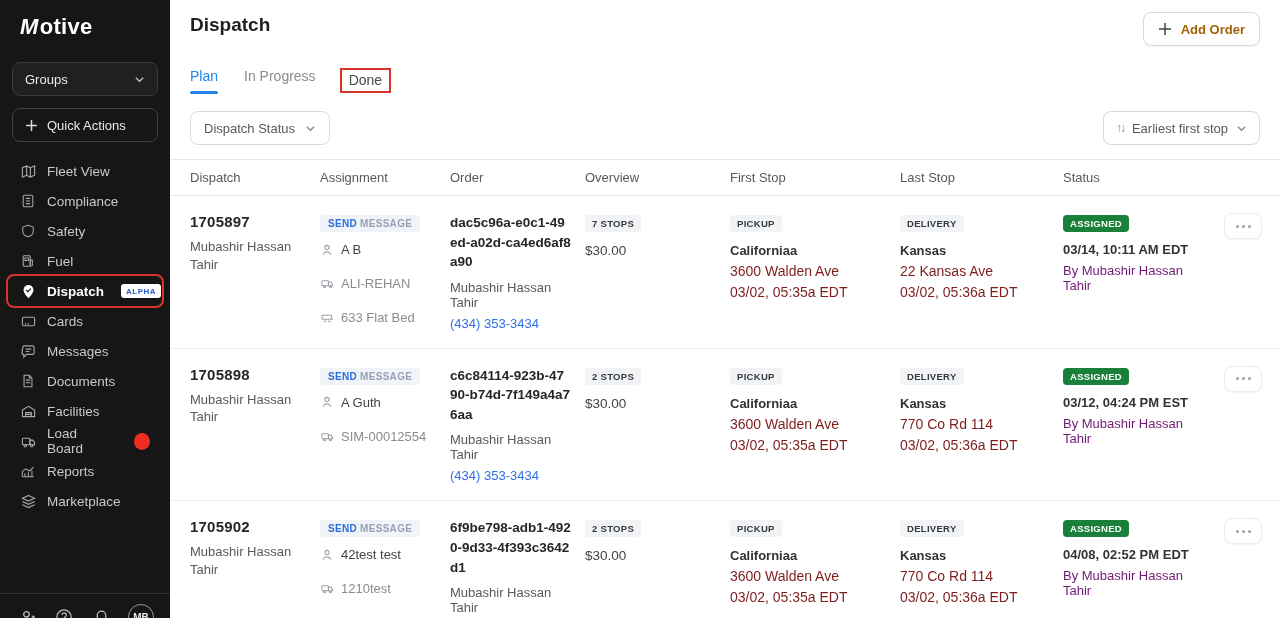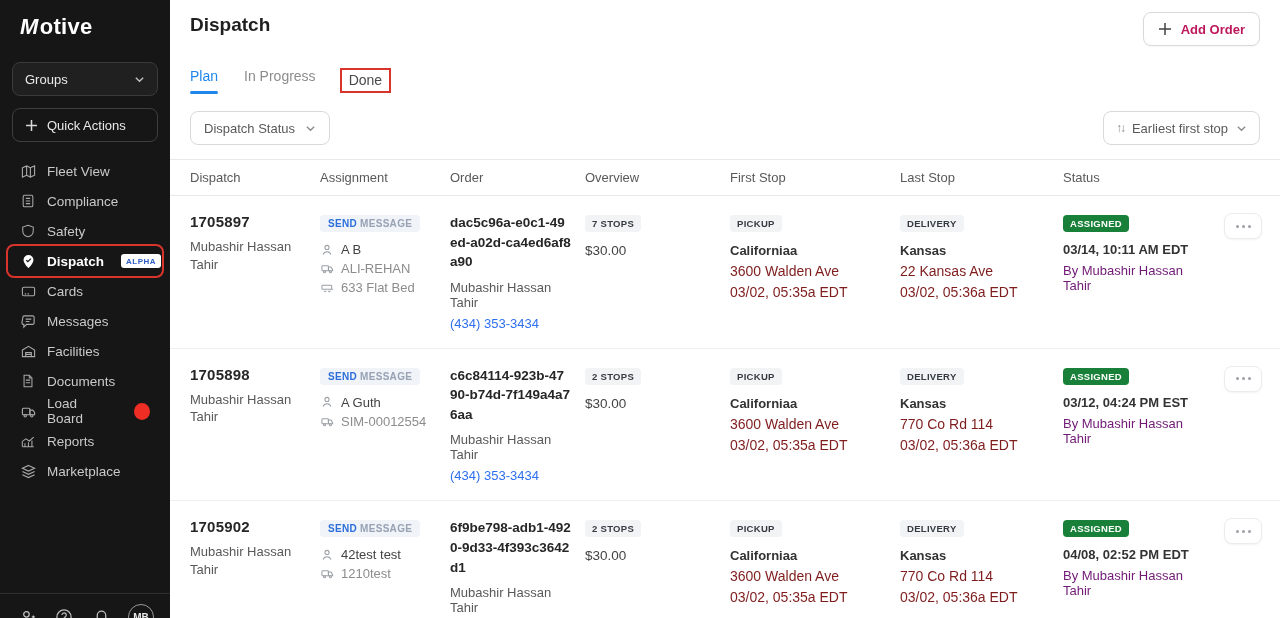--- a/index.html
+++ b/index.html
@@ -24,21 +24,21 @@
   .red-dot { width:17px; height:17px; border-radius:50%; background:#ee2e24; margin-left:10px; }
   .side-footer { position:absolute; left:0; right:0; bottom:-12px; border-top:1px solid #2e2e2e; padding:10px 16px 0 16px; display:flex; align-items:center; justify-content:space-between; }
   .sf-icon { color:#bdbdbd; width:22px; height:22px; display:flex; align-items:center; justify-content:center; cursor:pointer; }
   .avatar { width:26px; height:26px; border-radius:50%; border:1.5px solid #9a9a9a; color:#e8e8e8; font-size:10px; font-weight:700; display:flex; align-items:center; justify-content:center; }
 
   
   .main { flex:1; position:relative; background:#fff; }
   .page-header { display:flex; align-items:flex-start; justify-content:space-between; padding:12px 20px 0 20px; }
   .page-title { font-size:19px; font-weight:700; color:#1f1f1f; padding-top:2px; }
   .add-order-btn { display:flex; align-items:center; gap:9px; border:1px solid #d9d9d9; background:#fff; border-radius:8px; height:34px; padding:0 14px; cursor:pointer; box-shadow:0 1px 2px rgba(0,0,0,.04); }
-  .add-order-btn span { font-size:13px; font-weight:700; color:#be185d; }
+  .add-order-btn span { font-size:13px; font-weight:700; color:#a16207; }
 
   .tabs { display:flex; align-items:center; gap:26px; padding:22px 20px 0 20px; }
   .tab { font-size:14px; color:#8c8c8c; padding-bottom:10px; cursor:pointer; position:relative; }
   .tab.active { color:#2186eb; }
   .tab.active::after { content:""; position:absolute; left:0; right:0; bottom:0; height:3px; background:#2186eb; border-radius:2px; }
   .tab.done-tab { color:#4a4a4a; }
   .tab.annotated { outline:2px solid #d8342c; outline-offset:0; padding:2px 7px 3px 7px; margin-top:-2px; }
 
   .filter-row { display:flex; align-items:center; justify-content:space-between; padding:17px 20px 14px 20px; }
   .select-btn { display:flex; align-items:center; gap:10px; border:1px solid #d9d9d9; background:#fff; border-radius:8px; height:34px; padding:0 13px; cursor:pointer; }
@@ -56,21 +56,21 @@
 
   .pill { display:inline-block; background:#f1f3f5; color:#343a40; font-size:9.5px; font-weight:700; letter-spacing:.3px; padding:3px 7px; border-radius:4px; }
   .pill.green { background:#188038; color:#fff; }
   .sendmsg { display:inline-block; background:#f0f3f7; border-radius:4px; padding:3px 8px; font-size:10px; font-weight:700; letter-spacing:.3px; cursor:pointer; }
   .sendmsg .send { color:#2c6fdc; }
   .sendmsg .msg { color:#97a2b5; }
 
   .disp-id { font-size:15px; font-weight:700; color:#262626; letter-spacing:.2px; }
   .disp-by { margin-top:8px; font-size:13px; color:#595959; line-height:1.35; max-width:118px; }
 
-  .assign-line { display:flex; align-items:center; gap:7px; margin-top:4px; font-size:13px; }
+  .assign-line { display:flex; align-items:center; gap:7px; margin-top:19px; font-size:13px; }
   .assign-line.first { margin-top:10px; }
   .assign-line .al-icon { color:#9aa0a6; display:flex; width:14px; flex:0 0 14px; justify-content:center; }
   .assign-line .driver { color:#434343; }
   .assign-line .veh { color:#8c8c8c; }
 
   .order-id { font-size:13.5px; font-weight:700; color:#262626; line-height:1.45; word-break:break-all; max-width:122px; }
   .order-contact { margin-top:8px; font-size:13px; color:#595959; }
   .order-phone { margin-top:6px; font-size:13px; color:#2f6fed; cursor:pointer; display:inline-block; }
 
   .amount { margin-top:11px; font-size:13.5px; color:#434343; font-weight:400; }
@@ -127,20 +127,29 @@
         <span>Compliance</span>
       </div>
       <div class="nav-item">
         <span class="ni-icon">
             <svg width="14" height="14" viewBox="0 0 16 16" fill="none" stroke="currentColor" stroke-width="1.2">
               <path d="M8 1.5l6 2v4.5c0 3.5-2.5 5.8-6 6.5-3.5-.7-6-3-6-6.5V3.5z"></path>
             </svg>
           </span>
         <span>Safety</span>
       </div>
+      <div class="nav-item">
+        <span class="ni-icon">
+            <svg width="14" height="14" viewBox="0 0 16 16" fill="none" stroke="currentColor" stroke-width="1.2">
+              <rect x="2.5" y="2" width="8" height="12" rx="1"></rect>
+              <path d="M4.5 4.5h4v3h-4zM10.5 7h2.5v5.5a1.2 1.2 0 01-2.5 0z"></path>
+            </svg>
+          </span>
+        <span>Fuel</span>
+      </div>
       <div class="nav-item active annotated">
         <span class="ni-icon">
             <svg width="15" height="15" viewBox="0 0 16 16" fill="currentColor">
               <path d="M8 1a5.3 5.3 0 015.3 5.3C13.3 10 8 15 8 15S2.7 10 2.7 6.3A5.3 5.3 0 018 1z"></path>
               <path d="M5.6 6.5l1.7 1.7 3.3-3.3" stroke="#161616" stroke-width="1.4" fill="none"></path>
             </svg>
           </span>
         <span>Dispatch</span>
         <span class="alpha-badge">ALPHA</span>
       </div>
@@ -157,35 +166,35 @@
         <span class="ni-icon">
             <svg width="15" height="15" viewBox="0 0 16 16" fill="none" stroke="currentColor" stroke-width="1.2">
               <path d="M2 3.5A1.5 1.5 0 013.5 2h9A1.5 1.5 0 0114 3.5v6a1.5 1.5 0 01-1.5 1.5H6l-3 3v-3h-.5A1.5 1.5 0 011 9.5z"></path>
               <path d="M5 5.5h6M5 8h4"></path>
             </svg>
           </span>
         <span>Messages</span>
       </div>
       <div class="nav-item">
         <span class="ni-icon">
-            <svg width="15" height="15" viewBox="0 0 16 16" fill="none" stroke="currentColor" stroke-width="1.2">
-              <path d="M1.5 6.5L8 2.5l6.5 4v7h-13z"></path>
-              <path d="M5 13.5V9h6v4.5M5 11h6"></path>
-            </svg>
-          </span>
-        <span>Facilities</span>
-      </div>
-      <div class="nav-item">
-        <span class="ni-icon">
             <svg width="14" height="14" viewBox="0 0 16 16" fill="none" stroke="currentColor" stroke-width="1.2">
               <path d="M3.5 1.5h6l3 3v10h-9z"></path>
               <path d="M9.5 1.5v3h3M5.5 7h5M5.5 10h5"></path>
             </svg>
           </span>
         <span>Documents</span>
+      </div>
+      <div class="nav-item">
+        <span class="ni-icon">
+            <svg width="15" height="15" viewBox="0 0 16 16" fill="none" stroke="currentColor" stroke-width="1.2">
+              <path d="M1.5 6.5L8 2.5l6.5 4v7h-13z"></path>
+              <path d="M5 13.5V9h6v4.5M5 11h6"></path>
+            </svg>
+          </span>
+        <span>Facilities</span>
       </div>
       <div class="nav-item">
         <span class="ni-icon">
             <svg width="15" height="15" viewBox="0 0 16 16" fill="none" stroke="currentColor" stroke-width="1.2">
               <rect x="1.5" y="4.5" width="8" height="7" rx="1"></rect>
               <path d="M9.5 6.5h3l2 2.5v2.5h-5z"></path>
               <circle cx="4.5" cy="12.5" r="1.3"></circle>
               <circle cx="11.5" cy="12.5" r="1.3"></circle>
             </svg>
           </span>

